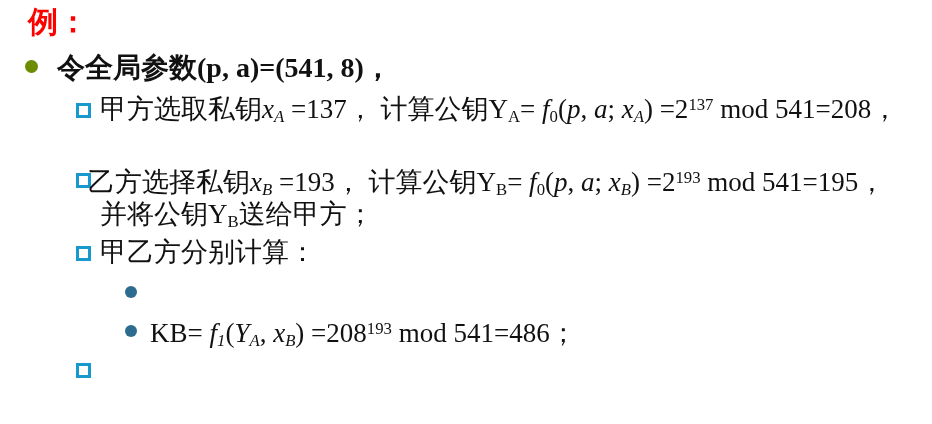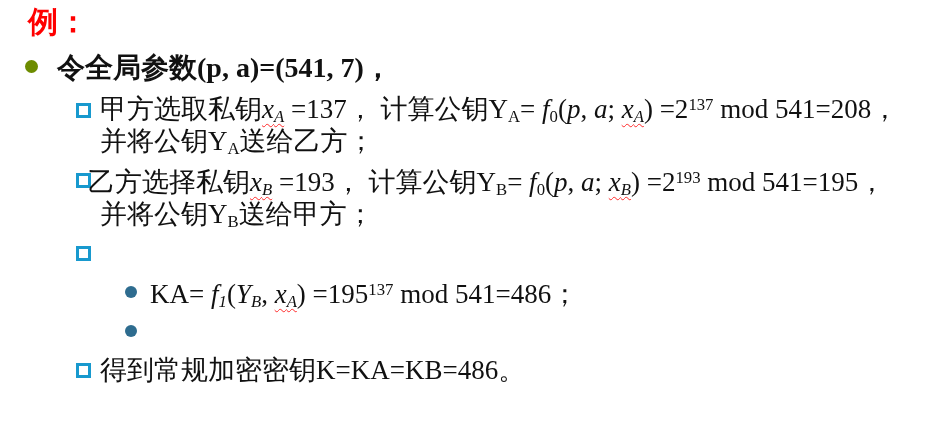--- a/index.html
+++ b/index.html
@@ -19,44 +19,43 @@
   .k2 {left:150px;top:311px;}
   .p4 {left:100px;top:352px;}
   .b-circle{position:absolute;left:25px;top:60px;width:13px;height:13px;border-radius:50%;background:#6d8c00;}
   .b-square{position:absolute;left:76px;width:9px;height:9px;border:3px solid #1899ce;background:#ffffff;}
   .sq1{top:103px;} .sq2{top:173px;} .sq3{top:246px;} .sq4{top:363px;}
   .b-dot{position:absolute;left:125px;width:12px;height:12px;border-radius:50%;background:#2e6c8f;}
   .d1{top:286px;} .d2{top:325px;}
   .it{font-style:italic;}
   .sb{font-size:0.62em;vertical-align:-0.22em;}
   .sp{font-size:0.62em;vertical-align:0.5em;margin-top:21px;}
-  .w{text-decoration:underline;text-decoration-style:wavy;text-decoration-color:#ff2a2a;
+  .w{text-decoration-style:wavy;text-decoration-color:#ff2a2a;
      text-decoration-thickness:1px;text-underline-offset:5px;}
 </style>
 </head>
 <body>
 
 <div class="slide">
 
   <div class="row title">例：</div>
 
   <span class="b-circle"></span>
-  <div class="row lvl1">令全局参数(p, a)=(541, 7)，</div>
+  <div class="row lvl1">令全局参数(p, a)=(541, 8)，</div>
 
   <span class="b-square sq1"></span>
   <div class="row p1a"><span>甲方选取私钥</span><span class="w"><span class="it">x</span><span class="it sb">A</span></span><span> =137， 计算公钥Y</span><span class="sb">A</span><span>= </span><span class="it">f</span><span class="sb">0</span><span>(</span><span class="it">p</span><span>, </span><span class="it">a</span><span>; </span><span class="w"><span class="it">x</span><span class="it sb">A</span></span><span>) =2</span><span class="sp">137</span><span> mod 541=208，</span></div>
-  <div class="row p1b"><span>并将公钥Y</span><span class="sb">A</span><span>送给乙方；</span></div>
 
   <span class="b-square sq2"></span>
   <div class="row p2a"><span>乙方选择私钥</span><span class="w"><span class="it">x</span><span class="it sb">B</span></span><span> =193， 计算公钥Y</span><span class="sb">B</span><span>= </span><span class="it">f</span><span class="sb">0</span><span>(</span><span class="it">p</span><span>, </span><span class="it">a</span><span>; </span><span class="w"><span class="it">x</span><span class="it sb">B</span></span><span>) =2</span><span class="sp">193</span><span> mod 541=195，</span></div>
   <div class="row p2b"><span>并将公钥Y</span><span class="sb">B</span><span>送给甲方；</span></div>
 
   <span class="b-square sq3"></span>
+  <div class="row p3"><span>甲乙方分别计算：</span></div>
 
   <span class="b-dot d1"></span>
-  <div class="row k1"><span>KA= </span><span class="it">f</span><span class="it sb">1</span><span>(</span><span class="it">Y</span><span class="it sb">B</span><span>, </span><span class="w"><span class="it">x</span><span class="it sb">A</span></span><span>) =195</span><span class="sp">137</span><span> mod 541=486；</span></div>
 
   <span class="b-dot d2"></span>
+  <div class="row k2"><span>KB= </span><span class="it">f</span><span class="it sb">1</span><span>(</span><span class="it">Y</span><span class="it sb">A</span><span>, </span><span class="w"><span class="it">x</span><span class="it sb">B</span></span><span>) =208</span><span class="sp">193</span><span> mod 541=486；</span></div>
 
   <span class="b-square sq4"></span>
-  <div class="row p4"><span>得到常规加密密钥K=KA=KB=486。</span></div>
 
 </div>
 
 </body></html>

